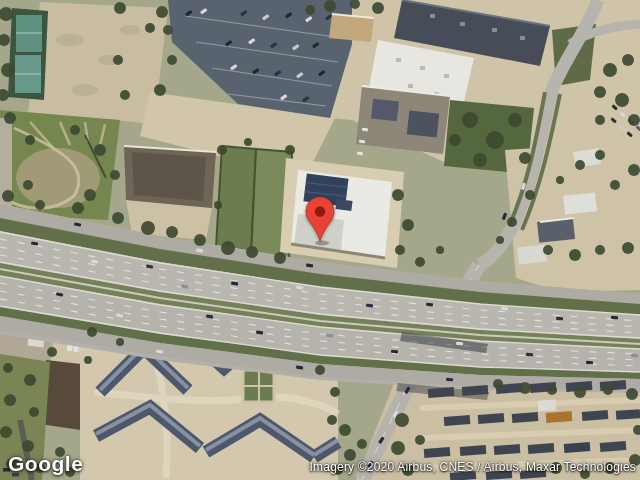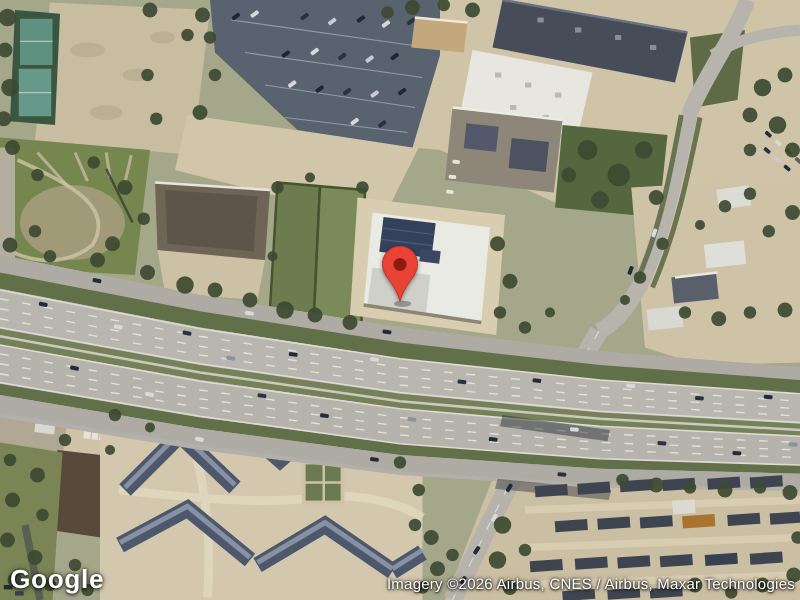--- a/index.html
+++ b/index.html
@@ -430,14 +430,14 @@
 
     <ellipse cx="322" cy="243" rx="7" ry="2.5" fill="#000" opacity=".28"></ellipse>
   </svg>
 
   <svg class="pin" viewBox="0 0 34 48" xmlns="http://www.w3.org/2000/svg">
     <path d="M17,46 C14.5,36.5 9,30.5 5.5,25 C3.8,22 3,19 3,16 a14,14 0 1 1 28,0 c0,3 -0.8,6 -2.5,9 C25,30.5 19.5,36.5 17,46 z" stroke="#b8352a" stroke-width="0.8" fill="#EA4335"></path>
     <circle cx="17" cy="16.5" r="5.2" fill="#8E1B0E"></circle>
   </svg>
 
   <div class="logo">Google</div>
-  <div class="attr">Imagery ©2026 Airbus, CNES / Airbus, Maxar Technologies</div>
+  <div class="attr">Imagery ©2020 Airbus, CNES / Airbus, Maxar Technologies</div>
 </div>
 
 </body></html>

